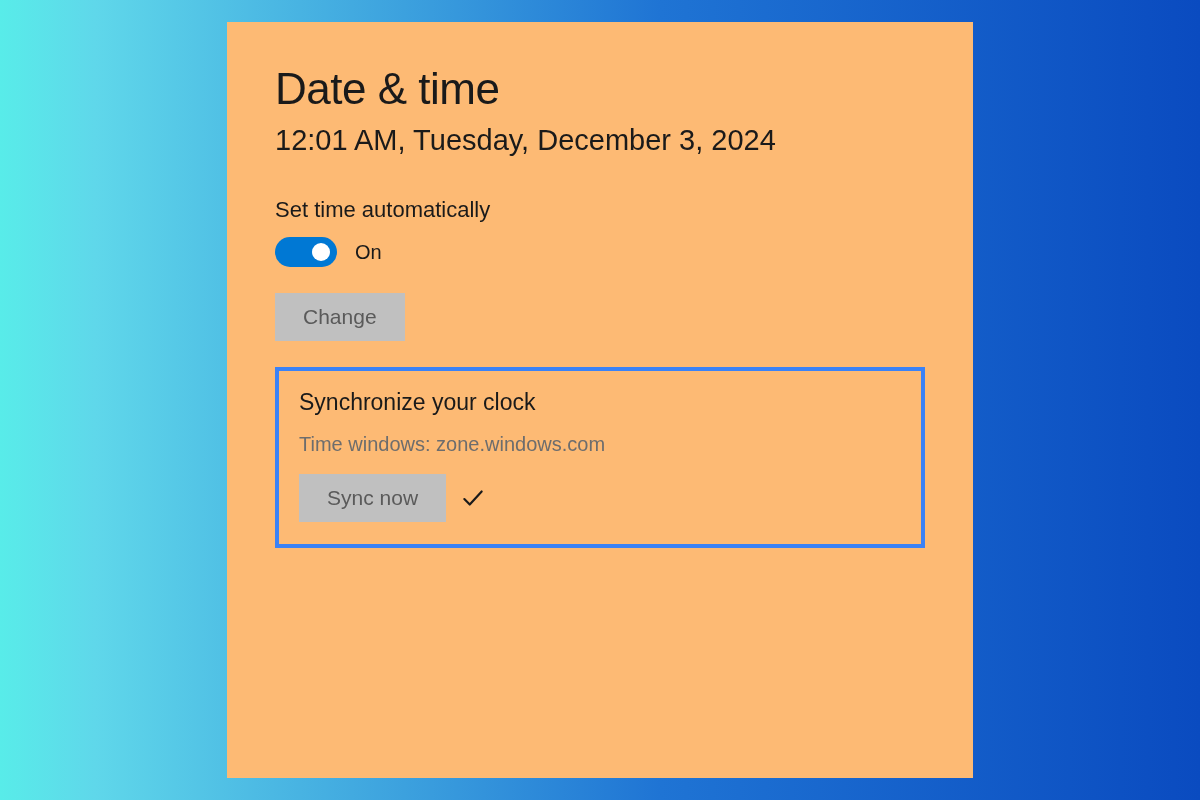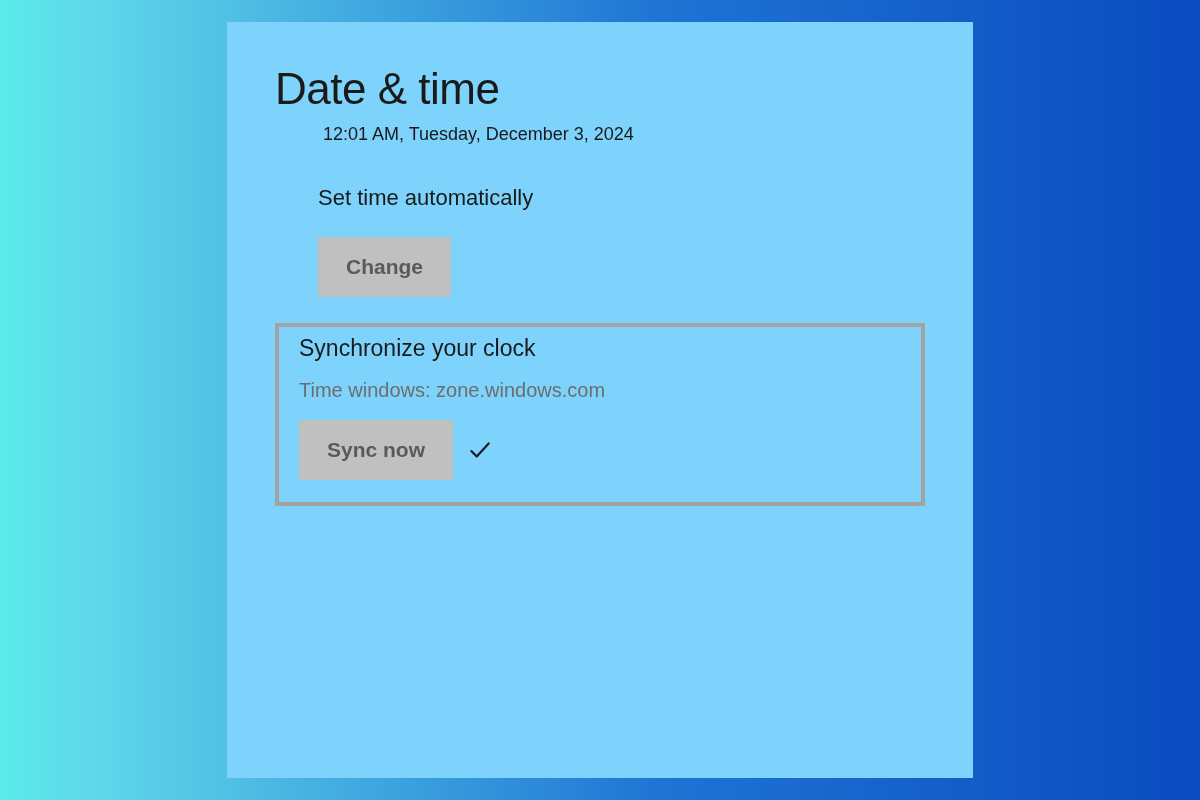--- a/index.html
+++ b/index.html
@@ -4,70 +4,73 @@
   <style>
     * { margin:0; padding:0; box-sizing:border-box; }
     body {
       width:1200px; height:800px;
       background: linear-gradient(90deg, #58ece9 0%, #5fd7ea 8%, #1f74d4 55%, #0a4bc0 100%);
       font-family:"Segoe UI",-apple-system,BlinkMacSystemFont,sans-serif;
       color:#1a1a1a;
       display:flex; align-items:center; justify-content:center;
     }
     .panel {
-      width:746px; height:756px; background:#7dd3fc;
+      width:746px; height:756px; background:#fdba74;
       padding:42px 48px 40px 48px;
       position:relative;
     }
     .page-title { font-size:44px; font-weight:400; letter-spacing:-.5px; margin-bottom:10px; }
-    .current-time { font-size:18px; color:#1a1a1a; margin-bottom:40px;margin-left:48px; }
-    .setting-block { margin-bottom:26px;margin-left:43px; }
+    .current-time { font-size:29px; color:#1a1a1a; margin-bottom:40px; }
+    .setting-block { margin-bottom:26px; }
     .setting-label { font-size:22px; margin-bottom:14px; }
     .toggle-row { display:flex; align-items:center; gap:18px; }
     .toggle {
       width:62px; height:30px; border-radius:15px;
       position:relative; cursor:pointer;
     }
     .toggle::after {
       content:""; position:absolute; width:18px; height:18px; border-radius:50%;
       top:6px;
     }
     .toggle.on { background:#0078d4; }
     .toggle.on::after { background:#fff; right:7px; }
     .toggle.off { background:#fff; border:2px solid #1a1a1a; width:62px; height:30px; }
     .toggle.off::after { background:#1a1a1a; width:14px; height:14px; top:6px; left:7px; }
     .toggle-state { font-size:20px; }
     .btn {
       display:inline-flex; align-items:center; justify-content:center;
-      height:60px; padding:0 28px; background:#c0c0c0;
+      height:48px; padding:0 28px; background:#c0c0c0;
       color:#5a5a5a; font-size:21px; border:none; cursor:pointer;
       font-family:inherit;
-      font-weight:bold;
     }
     .sync-section {
-      border:4px solid #a3a3a3;
-      padding:8px 20px 22px 20px;
+      border:4px solid #3b82f6;
+      padding:18px 20px 22px 20px;
       margin-top:18px;
     }
     .sync-heading { font-size:23px; margin-bottom:14px; }
     .sync-line { font-size:20px; color:#6d6d6d; line-height:1.4; }
     .sync-row { display:flex; align-items:center; gap:14px; margin-top:16px; }
     .check { width:26px; height:26px; }
     .check svg { width:100%; height:100%; display:block; }
   </style>
 </head>
 <body>
 
 <div class="panel">
 
   <h1 class="page-title">Date &amp; time</h1>
   <div class="current-time">12:01 AM, Tuesday, December 3, 2024</div>
 
   <div class="setting-block">
     <div class="setting-label">Set time automatically</div>
+    <div class="toggle-row">
+      <div class="toggle on"></div>
+      <span class="toggle-state">On</span>
+    </div>
   </div>
 
 
   <div class="setting-block">
     <button class="btn">Change</button>
   </div>
 
   <div class="sync-section">
     <div class="sync-heading">Synchronize your clock</div>
     <div class="sync-line">

